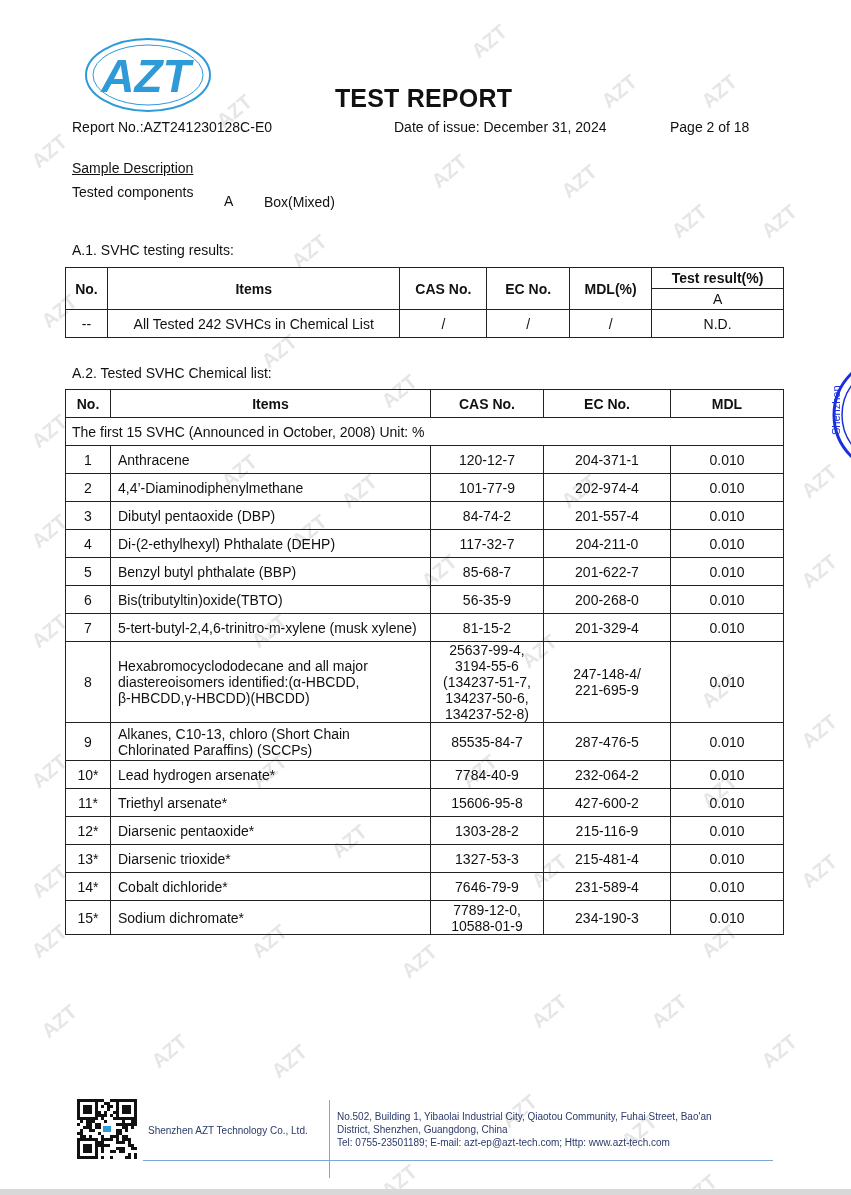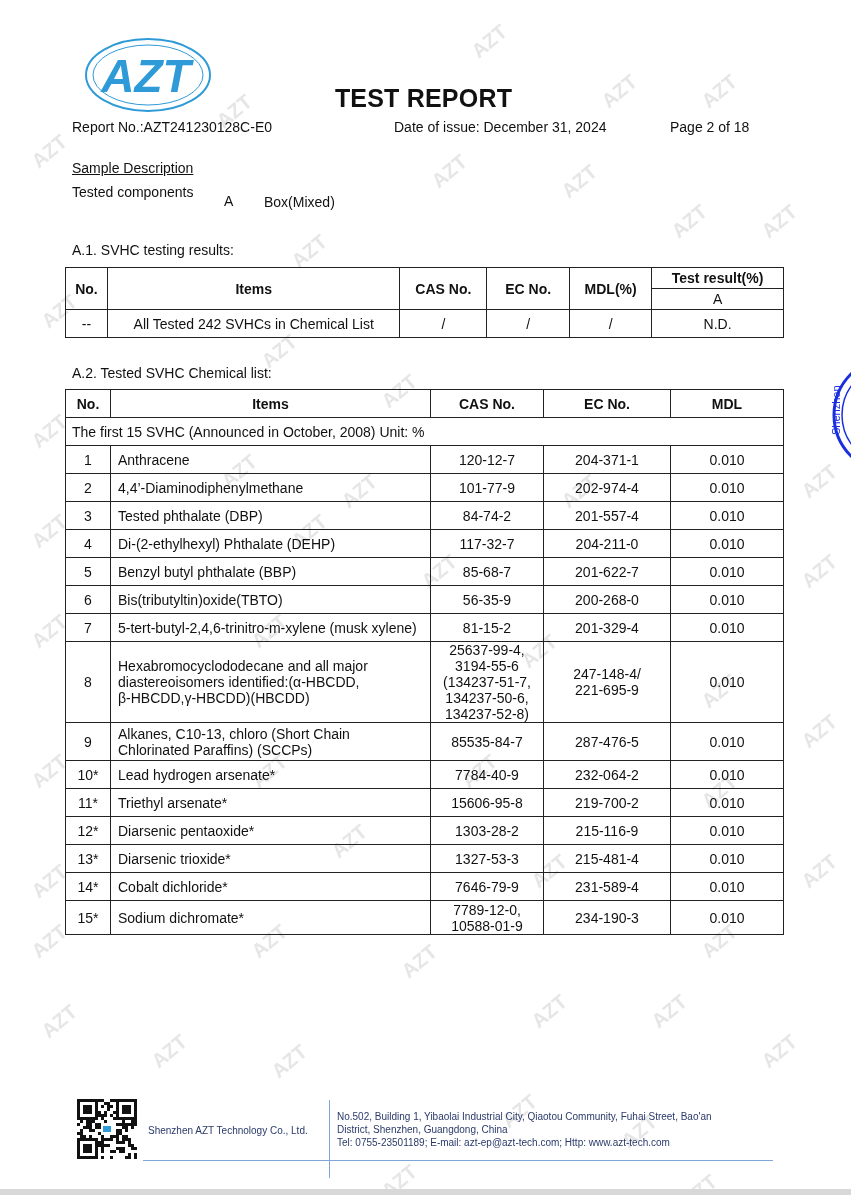--- a/index.html
+++ b/index.html
@@ -165,21 +165,21 @@
       </tr>
       <tr style="height: 28px;">
         <td style="white-space: pre-line; line-height: 16px;">2</td>
         <td class="it" style="white-space: pre-line; line-height: 16px;">4,4’-Diaminodiphenylmethane</td>
         <td style="white-space: pre-line; line-height: 16px;">101-77-9</td>
         <td style="white-space: pre-line; line-height: 16px;">202-974-4</td>
         <td style="white-space: pre-line; line-height: 16px;">0.010</td>
       </tr>
       <tr style="height: 28px;">
         <td style="white-space: pre-line; line-height: 16px;">3</td>
-        <td class="it" style="white-space: pre-line; line-height: 16px;">Tested phthalate (DBP)</td>
+        <td class="it" style="white-space: pre-line; line-height: 16px;">Dibutyl pentaoxide (DBP)</td>
         <td style="white-space: pre-line; line-height: 16px;">84-74-2</td>
         <td style="white-space: pre-line; line-height: 16px;">201-557-4</td>
         <td style="white-space: pre-line; line-height: 16px;">0.010</td>
       </tr>
       <tr style="height: 28px;">
         <td style="white-space: pre-line; line-height: 16px;">4</td>
         <td class="it" style="white-space: pre-line; line-height: 16px;">Di-(2-ethylhexyl) Phthalate (DEHP)</td>
         <td style="white-space: pre-line; line-height: 16px;">117-32-7</td>
         <td style="white-space: pre-line; line-height: 16px;">204-211-0</td>
         <td style="white-space: pre-line; line-height: 16px;">0.010</td>
@@ -231,21 +231,21 @@
         <td style="white-space: pre-line; line-height: 16px;">10*</td>
         <td class="it" style="white-space: pre-line; line-height: 16px;">Lead hydrogen arsenate*</td>
         <td style="white-space: pre-line; line-height: 16px;">7784-40-9</td>
         <td style="white-space: pre-line; line-height: 16px;">232-064-2</td>
         <td style="white-space: pre-line; line-height: 16px;">0.010</td>
       </tr>
       <tr style="height: 28px;">
         <td style="white-space: pre-line; line-height: 16px;">11*</td>
         <td class="it" style="white-space: pre-line; line-height: 16px;">Triethyl arsenate*</td>
         <td style="white-space: pre-line; line-height: 16px;">15606-95-8</td>
-        <td style="white-space: pre-line; line-height: 16px;">219-700-2</td>
+        <td style="white-space: pre-line; line-height: 16px;">427-600-2</td>
         <td style="white-space: pre-line; line-height: 16px;">0.010</td>
       </tr>
       <tr style="height: 28px;">
         <td style="white-space: pre-line; line-height: 16px;">12*</td>
         <td class="it" style="white-space: pre-line; line-height: 16px;">Diarsenic pentaoxide*</td>
         <td style="white-space: pre-line; line-height: 16px;">1303-28-2</td>
         <td style="white-space: pre-line; line-height: 16px;">215-116-9</td>
         <td style="white-space: pre-line; line-height: 16px;">0.010</td>
       </tr>
       <tr style="height: 28px;">

